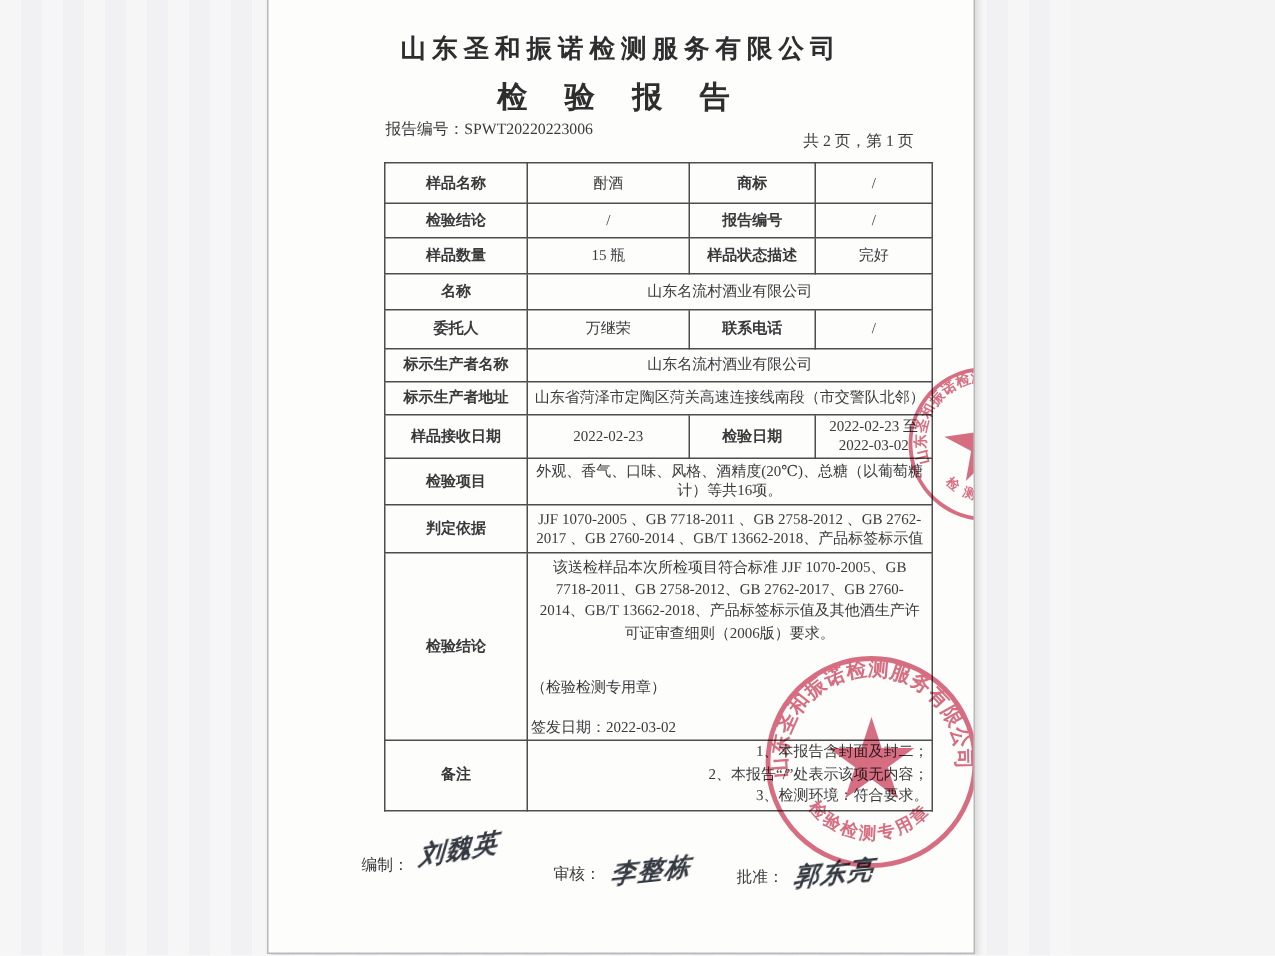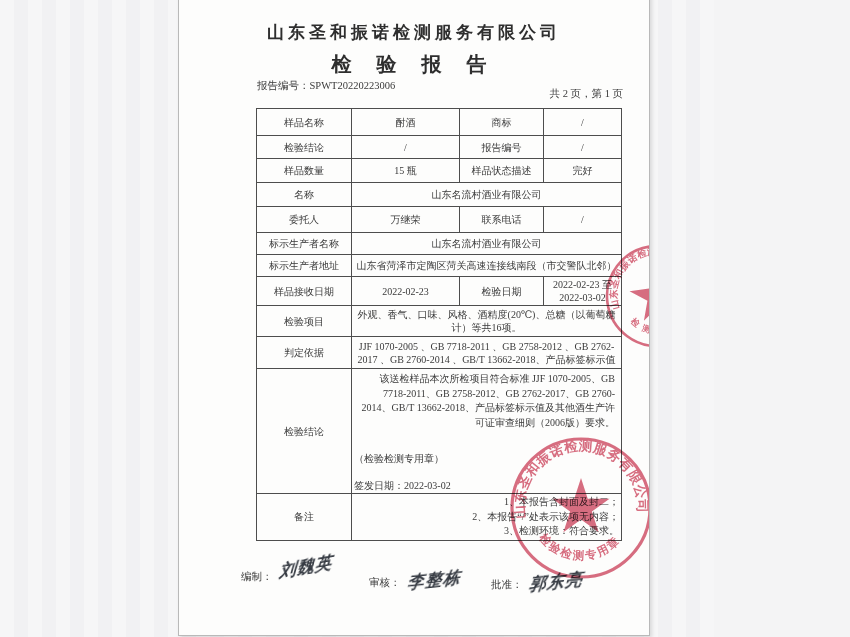--- a/index.html
+++ b/index.html
@@ -17,35 +17,35 @@
     position:absolute;left:178px;top:-6px;width:470px;height:640px;
     background:#fdfdfc;border:1px solid #b9b9b9;
     box-shadow:2px 2px 4px rgba(0,0,0,.12);
     overflow:hidden;color:#3c3c3c;
   }
   .title-block{position:absolute;top:26px;left:0;width:100%;text-align:center;}
   .company-title{font-size:17px;font-weight:bold;letter-spacing:4px;color:#2e2e2e;}
   .report-title{margin-top:7px;font-size:20px;font-weight:bold;letter-spacing:10px;color:#2e2e2e;}
   .meta-row{position:absolute;top:84px;left:78px;right:24px;font-size:10.5px;color:#3a3a3a;}
   .report-no{position:absolute;left:0;top:0;}
-  .pagination{position:absolute;right:2px;top:8px;}
+  .pagination{position:absolute;right:16px;top:8px;}
   
   table.report{
     position:absolute;left:77px;top:113px;width:365px;
     border-collapse:collapse;table-layout:fixed;
     font-size:10px;color:#3a3a3a;
   }
   table.report td{
     border:1px solid #4d4d4d;text-align:center;vertical-align:middle;
     padding:1px 2px;line-height:1.3;overflow:hidden;
   }
-  td.lbl{font-weight:normal;}
+  td.lbl{font-weight:bold;}
   td.left{text-align:left;padding:2px 6px;margin-left:48px;}
   .concl-cell{position:relative;vertical-align:top;}
-  .concl-text{text-align:right;padding:2px 4px;line-height:1.45;}
+  .concl-text{text-align:center;padding:2px 4px;line-height:1.45;}
   .seal-note{text-align:left;padding-right:10px;margin-top:20px;}
   .issue-date{text-align:left;padding-right:14px;margin-top:14px;}
   .remark-line{text-align:right;padding-left:4px;line-height:1.45;margin-left:45px;}
   
   .footer-row{position:absolute;top:568px;left:62px;right:10px;font-size:10.5px;color:#3a3a3a;}
   .sig-group{position:absolute;top:0;white-space:nowrap;}
   .sig-prepared{left:0;}
   .sig-reviewed{left:128px;top:6px;}
   .sig-approved{left:250px;top:8px;}
   .signature{

